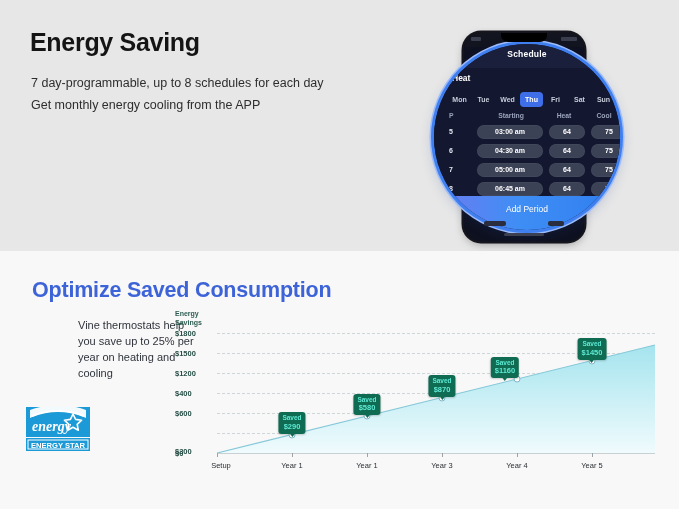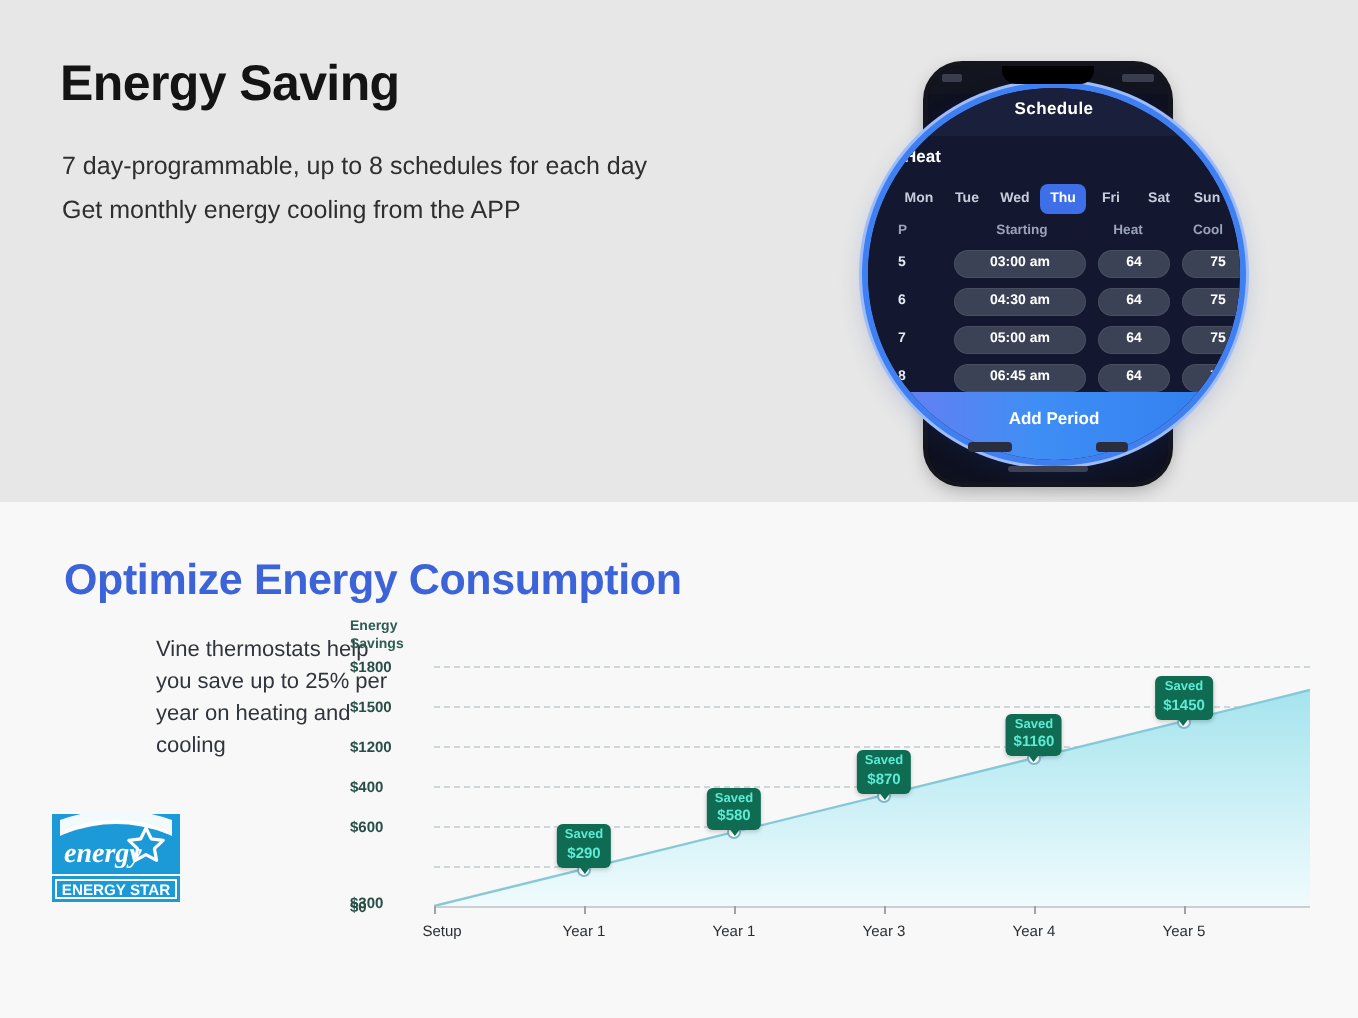--- a/index.html
+++ b/index.html
@@ -112,21 +112,21 @@
   .pill.start{left:33px;width:66px;}
   .pill.heat{left:105px;width:36px;}
   .pill.cool{left:147px;width:36px;}
 
   .mag-footer{
     position:absolute;left:0;bottom:0;width:100%;height:34px;
     background:linear-gradient(90deg,#6f7bf0 0%,#3f8ef5 45%,#2f7ef0 100%);
   }
   .mag-footer span{
     position:absolute;width:100%;top:8px;text-align:center;
-    font-size:8.5px;font-weight:700;color:#ffffff;
+    font-size:8.5px;font-weight:400;color:#ffffff;
   }
 
   
   .section-bottom{
     position:absolute;left:0;top:251px;width:679px;height:258px;background:#f8f8f8;
   }
   .bottom-title{
     position:absolute;left:32px;top:27px;
     font-size:21.5px;font-weight:700;color:#3d63d8;letter-spacing:-0.2px;
   }
@@ -264,21 +264,21 @@
       </div>
 
       <div class="mag-footer">
         <span>Add Period</span>
       </div>
     </div>
   </div>
 
   <div class="section-bottom">
 
-    <div class="bottom-title">Optimize Energy Consumption</div>
+    <div class="bottom-title">Optimize Saved Consumption</div>
     <div class="bottom-copy">Vine thermostats help you save up to 25% per year on heating and cooling</div>
 
     <div class="estar">
       <svg width="64" height="44" viewBox="0 0 64 44">
         <rect x="0" y="0" width="64" height="30" fill="#1b9ad7"></rect>
         <path d="M4 11 Q32 -3 60 11 L60 3 Q32 -7 4 3 Z" fill="#ffffff" opacity="0.95"></path>
         <path d="M6 9 Q32 -1 58 9" fill="none" stroke="#ffffff" stroke-width="2"></path>
         <text x="6" y="24" font-family="'Liberation Serif',serif" font-style="italic" font-size="14" font-weight="700" fill="#ffffff">energy</text>
         <path d="M47 7 l2.6 5.4 6 .8 -4.4 4.1 1.1 5.9 -5.3-2.9 -5.3 2.9 1.1-5.9 -4.4-4.1 6-.8 Z" fill="none" stroke="#ffffff" stroke-width="1.6" stroke-linejoin="round"></path>
         <rect x="0" y="31" width="64" height="13" fill="#1b9ad7"></rect>
@@ -346,21 +346,21 @@
         <span class="t2">$290</span>
       </div>
       <div class="tip" style="left:192px;top:82.5px">
         <span class="t1">Saved</span>
         <span class="t2">$580</span>
       </div>
       <div class="tip" style="left:267px;top:64px">
         <span class="t1">Saved</span>
         <span class="t2">$870</span>
       </div>
-      <div class="tip" style="left:342px;top:45.5px">
+      <div class="tip" style="left:330px;top:45.5px">
         <span class="t1">Saved</span>
         <span class="t2">$1160</span>
       </div>
       <div class="tip" style="left:417px;top:27px">
         <span class="t1">Saved</span>
         <span class="t2">$1450</span>
       </div>
 
     </div>
   </div>

